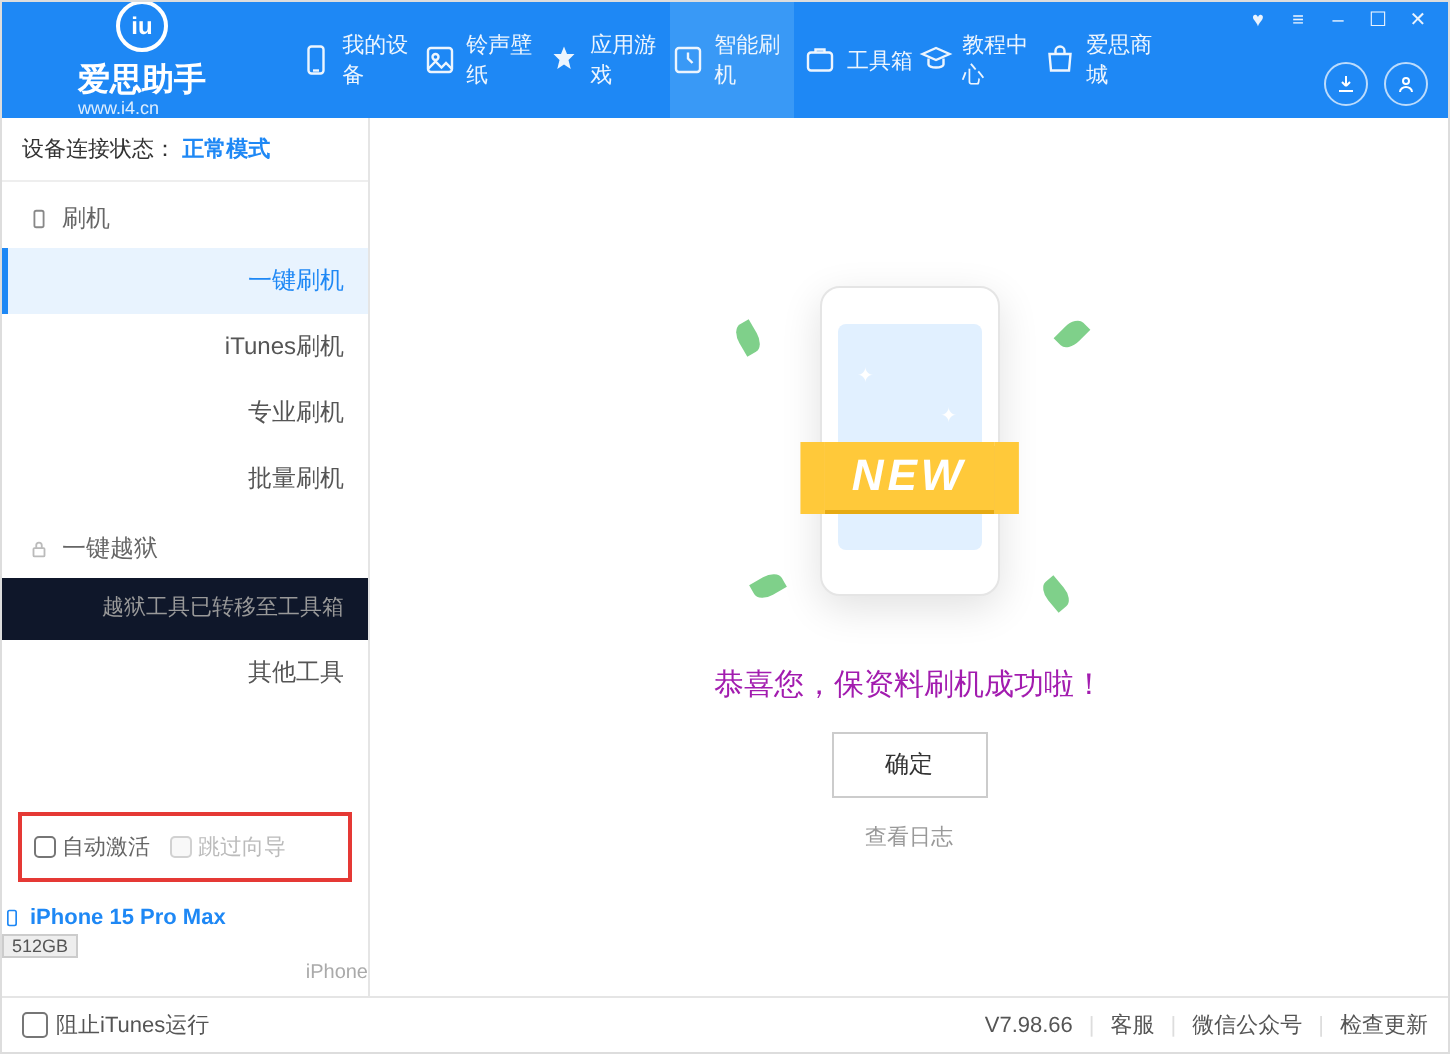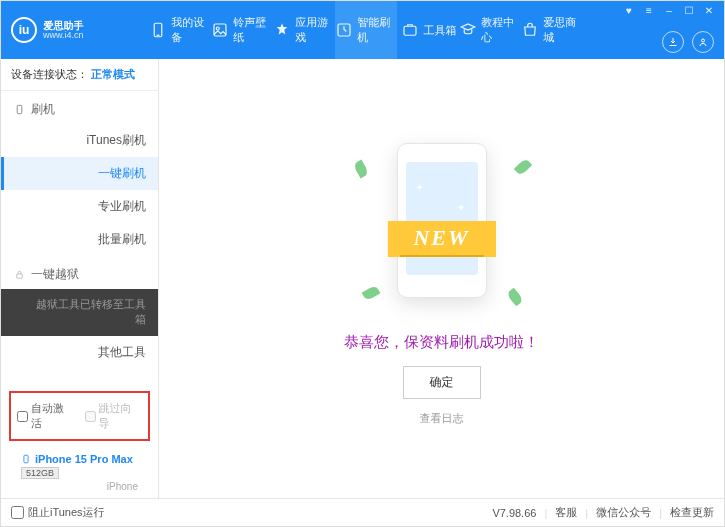--- a/index.html
+++ b/index.html
@@ -1,56 +1,56 @@
 <!DOCTYPE html>
 <html><head>
 <meta charset="utf-8">
 <style>
 * { margin: 0; padding: 0; box-sizing: border-box; font-family: "Microsoft YaHei", Arial, sans-serif; }
 body { background: #f5f5f5; }
 .app { width: 725px; height: 527px; background: #fff; display: flex; flex-direction: column; border: 1px solid #ddd; overflow: hidden; position: relative; }
 .header { background: #1e88f5; color: #fff; height: 58px; display: flex; align-items: center; padding: 0 10px; position: relative; }
-.brand { display: flex; align-items: center; gap: 6px; margin-right: 18px; min-width: 120px; }
+.brand { display: flex; align-items: center; gap: 6px; margin-right: 18px; min-width: 120px; flex-direction: column; }
 .brand-logo { width: 26px; height: 26px; border: 2px solid #fff; border-radius: 50%; display: flex; align-items: center; justify-content: center; font-weight: bold; font-size: 12px; }
 .brand-text { display: flex; flex-direction: column; line-height: 1.1; }
-.brand-title { font-size: 10px; font-weight: 600; text-align: right; }
+.brand-title { font-size: 16px; font-weight: 600; text-align: right; }
 .brand-url { font-size: 9px; opacity: 0.85; }
 .navbar { display: flex; flex: 1; height: 100%; }
 .nav-item { display: flex; flex-direction: row; align-items: center; justify-content: center; width: 62px; height: 100%; cursor: pointer; font-size: 11px; gap: 4px; opacity: 0.92; }
 .nav-item.active { background: #3c9bf7; }
 .nav-icon { width: 20px; height: 20px; display: flex; align-items: center; justify-content: center; }
 .header-right { display: flex; align-items: center; gap: 8px; position: absolute; right: 8px; top: 2px; }
 .win-controls { display: flex; gap: 6px; font-size: 10px; }
 .win-btn { width: 14px; height: 14px; display: flex; align-items: center; justify-content: center; cursor: pointer; opacity: 0.9; }
 .circle-icons { position: absolute; right: 10px; bottom: 6px; display: flex; gap: 8px; }
 .circle-icon { width: 22px; height: 22px; border: 1.5px solid rgba(255,255,255,0.7); border-radius: 50%; display: flex; align-items: center; justify-content: center; cursor: pointer; }
 .body { flex: 1; display: flex; min-height: 0; }
-.sidebar { width: 158px; border-right: 1px solid #e5e5e5; display: flex; flex-direction: column; font-size: 12px; }
+.sidebar { width: 184px; border-right: 1px solid #e5e5e5; display: flex; flex-direction: column; font-size: 12px; }
 .status-bar { padding: 8px 10px; border-bottom: 1px solid #eee; font-size: 11px; color: #333; }
 .status-value { color: #1e88f5; font-weight: 600; }
 .sidebar-nav { flex: 1; overflow: auto; text-align: right; }
 .sb-section { padding: 10px 12px 6px; color: #666; display: flex; align-items: center; gap: 6px; font-size: 12px; }
 .sb-section-icon { width: 12px; height: 12px; display: flex; align-items: center; justify-content: center; color: #999; }
 .sb-item { padding: 8px 12px 8px 34px; color: #555; cursor: pointer; font-size: 12px; }
 .sb-item.active { background: #e8f3fe; color: #1e88f5; border-left: 3px solid #1e88f5; padding-left: 31px; }
-.sb-item.disabled { background: #404040; color: #999; font-size: 11px; line-height: 1.4; }
+.sb-item.disabled { background: #0f172a; color: #999; font-size: 11px; line-height: 1.4; }
 .checkbox-box { border: 2px solid #e53935; margin: 6px 8px; padding: 8px 6px; display: flex; gap: 10px; font-size: 11px; color: #666; }
 .checkbox-box label { display: flex; align-items: center; gap: 3px; }
 .checkbox-box input { width: 11px; height: 11px; }
-.device-info { padding: 6px 20px; font-size: 11px; }
+.device-info { padding: 6px 0; font-size: 11px; }
 .device-name { color: #1e88f5; font-weight: 600; display: flex; align-items: center; gap: 4px; }
 .device-badge { display: inline-block; background: #eee; border: 1px solid #ccc; padding: 0 4px; font-size: 9px; color: #555; margin-top: 2px; }
 .device-type { color: #aaa; font-size: 10px; margin-top: 2px; text-align: right; }
 .main { flex: 1; display: flex; flex-direction: column; align-items: center; justify-content: center; position: relative; padding: 20px; }
 .illus { width: 200px; height: 180px; position: relative; margin-bottom: 12px; }
 .phone { position: absolute; left: 50%; top: 12px; transform: translateX(-50%); width: 90px; height: 155px; background: #fff; border-radius: 10px; box-shadow: 0 6px 20px rgba(0,0,0,0.12); border: 1px solid #e5e5e5; }
 .phone-screen { position: absolute; inset: 18px 8px 22px; background: #e1f0ff; border-radius: 4px; }
 .phone-sparkles { position: absolute; inset: 0; }
 .sparkle { position: absolute; font-size: 10px; color: #fff; }
-.ribbon { position: absolute; left: 50%; top: 90px; transform: translateX(-50%); background: #ffc93a; color: #fff; font-weight: 900; font-size: 22px; padding: 4px 14px; letter-spacing: 2px; font-style: italic; box-shadow: 0 2px 0 #e6aa12; font-family: Liberation Serif, serif; }
+.ribbon { position: absolute; left: 50%; top: 90px; transform: translateX(-50%); background: #ffc93a; color: #fff; font-weight: 900; font-size: 22px; padding: 4px 14px; letter-spacing: 2px; font-style: italic; box-shadow: 0 2px 0 #e6aa12; }
 .ribbon:before, .ribbon:after { content: ""; position: absolute; top: 0; width: 0; height: 0; border-style: solid; }
 .ribbon:before { left: -12px; border-width: 18px 12px 18px 0; border-color: #ffc93a #ffc93a #ffc93a transparent; }
 .ribbon:after { right: -12px; border-width: 18px 0 18px 12px; border-color: #ffc93a transparent #ffc93a #ffc93a; }
 .leaf { position: absolute; width: 10px; height: 16px; background: #7fd08a; border-radius: 50% 0; }
 .leaf.l1 { left: 14px; top: 30px; transform: rotate(-30deg); }
 .leaf.l2 { right: 14px; top: 28px; transform: rotate(45deg); }
 .leaf.l3 { left: 24px; bottom: 10px; transform: rotate(60deg); }
 .leaf.l4 { right: 22px; bottom: 6px; transform: rotate(-40deg); }
 .success-text { font-size: 15px; color: #a21caf; margin: 10px 0 14px; }
 .btn-ok { background: #fff; border: 1px solid #ccc; padding: 7px 26px; font-size: 12px; cursor: pointer; color: #333; }
@@ -167,22 +167,22 @@
 </div>
 <div class="sidebar-nav">
 <div class="sb-section">
             <span class="sb-section-icon">
               <svg width="11" height="11" viewBox="0 0 24 24" fill="none" stroke="#888" stroke-width="2">
                 <rect x="7" y="3" width="10" height="18" rx="2"></rect>
               </svg>
             </span>
             <span>刷机</span>
           </div>
+<div class="sb-item active">一键刷机</div>
 <div class="sb-item">iTunes刷机</div>
-<div class="sb-item active">一键刷机</div>
 <div class="sb-item">专业刷机</div>
 <div class="sb-item">批量刷机</div>
 <div class="sb-section">
             <span class="sb-section-icon">
               <svg width="11" height="11" viewBox="0 0 24 24" fill="none" stroke="#bbb" stroke-width="2">
                 <rect x="6" y="11" width="12" height="9" rx="1"></rect>
                 <path d="M9 11V8a3 3 0 016 0v3"></path>
               </svg>
             </span>
             <span>一键越狱</span>

